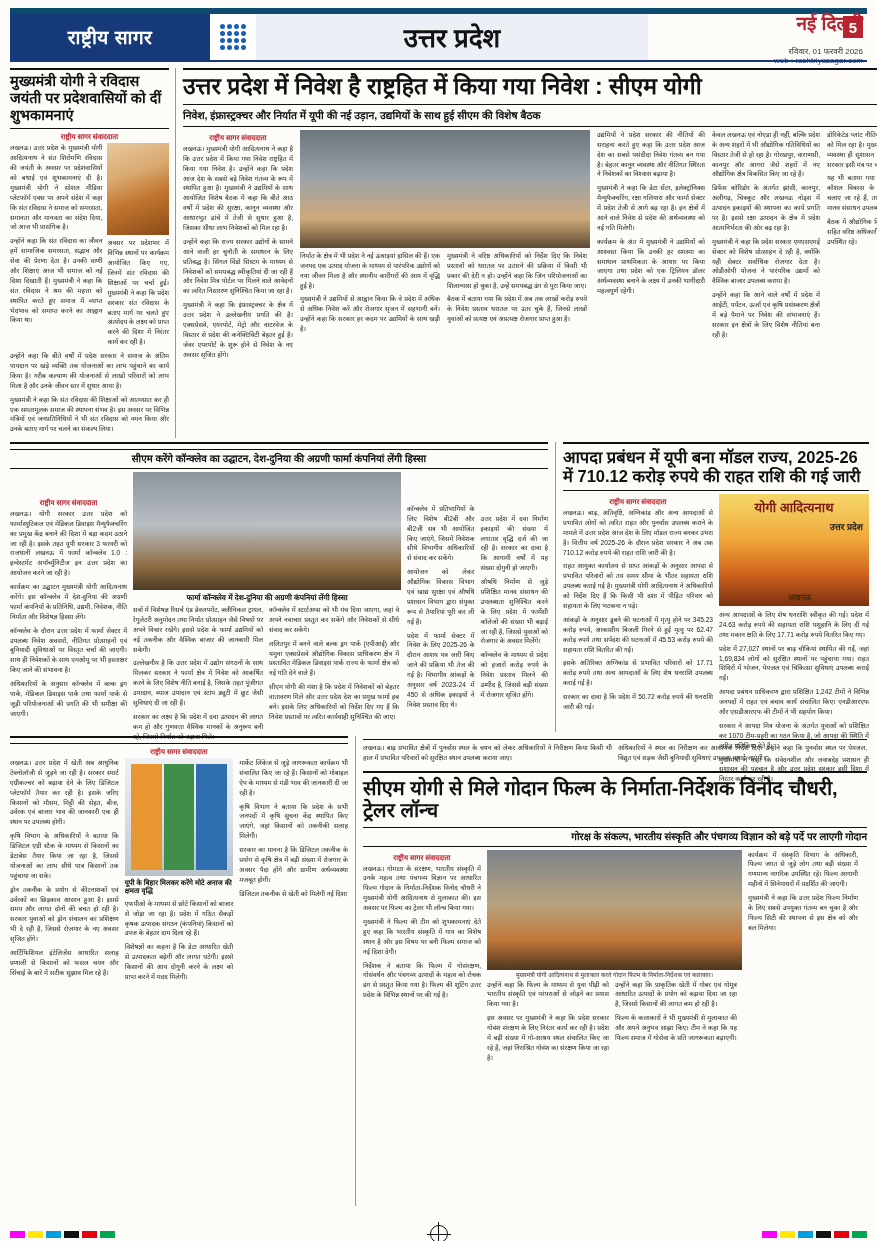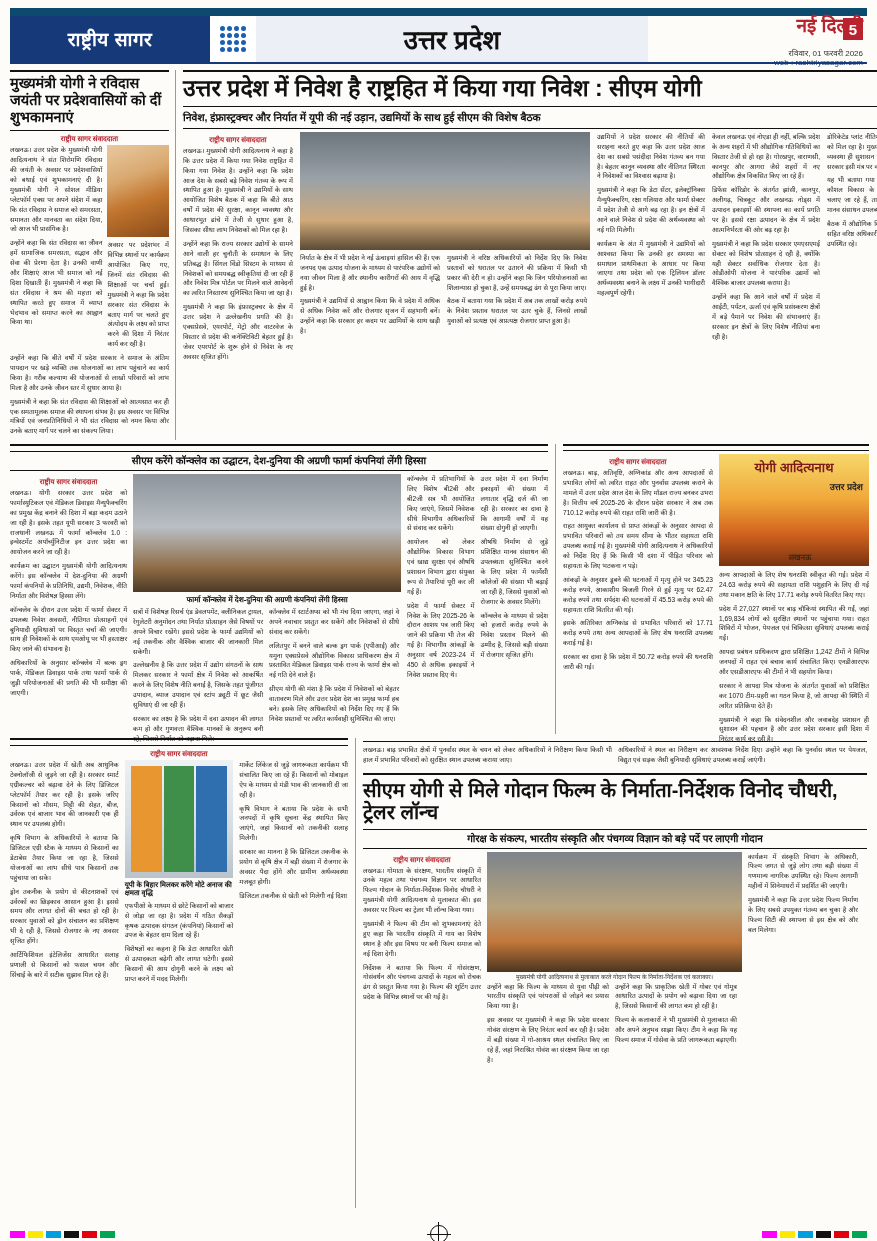--- a/index.html
+++ b/index.html
@@ -8,21 +8,21 @@
     background:#fdfcf8;
     font-family:"Liberation Sans", sans-serif;
     color:#111;
     overflow:hidden;
   }
   .page{position:relative;width:877px;height:1241px;box-sizing:border-box;padding:0 10px;}
 
   
   .masthead{
     display:flex;align-items:stretch;height:46px;margin-top:8px;
-    border-top:8px solid #0c4a6e;border-bottom:2px solid #16397a;
+    border-top:6px solid #0c4a6e;border-bottom:2px solid #16397a;
   }
   .mh-left{
     width:200px;background:#16397a;color:#fff;display:flex;align-items:center;justify-content:center;
     font-size:19px;font-weight:bold;letter-spacing:.5px;
   }
   .mh-dots{width:46px;display:flex;align-items:center;justify-content:center;background:#fff;}
   .mh-dots span{display:block;width:5px;height:5px;background:#1a5fb4;border-radius:50%;margin:1px;}
   .dotgrid{display:grid;grid-template-columns:repeat(4,7px);grid-template-rows:repeat(4,7px);}
   .mh-center{flex:1;display:flex;align-items:center;justify-content:center;background:#eceff5;}
   .mh-center .t{font-size:26px;font-weight:bold;color:#111;}
@@ -196,21 +196,21 @@
   </div>
 
   <div class="flexrow" style="margin-top:4px;height:290px;">
 
     <div class="col" style="width:545px;padding-right:7px;">
       <div class="rule2" style="margin-bottom:4px;"></div>
       <div class="rule" style="margin:5px 0 3px;"></div>
       <div class="sub-s" style="text-align:center;">सीएम करेंगे कॉन्क्लेव का उद्घाटन, देश-दुनिया की अग्रणी फार्मा कंपनियां लेंगी हिस्सा</div>
       <div class="rule" style="margin:3px 0 3px;"></div>
 
-      <div style="display:flex;gap:6px;">
+      <div style="display:flex;gap:6px;align-items:center;">
         <div style="width:118px;">
           <div class="byline">राष्ट्रीय सागर संवाददाता</div>
           <p class="body">लखनऊ। योगी सरकार उत्तर प्रदेश को फार्मास्युटिकल एवं मेडिकल डिवाइस मैन्युफैक्चरिंग का प्रमुख केंद्र बनाने की दिशा में बड़ा कदम उठाने जा रही है। इसके तहत यूपी सरकार 3 फरवरी को राजधानी लखनऊ में फार्मा कॉन्क्लेव 1.0 : इन्वेस्टमेंट अपॉर्च्युनिटीज इन उत्तर प्रदेश का आयोजन करने जा रही है।</p>
           <p class="body">कार्यक्रम का उद्घाटन मुख्यमंत्री योगी आदित्यनाथ करेंगे। इस कॉन्क्लेव में देश-दुनिया की अग्रणी फार्मा कंपनियों के प्रतिनिधि, उद्यमी, निवेशक, नीति निर्माता और विशेषज्ञ हिस्सा लेंगे।</p>
           <p class="body">कॉन्क्लेव के दौरान उत्तर प्रदेश में फार्मा सेक्टर में उपलब्ध निवेश अवसरों, नीतिगत प्रोत्साहनों एवं बुनियादी सुविधाओं पर विस्तृत चर्चा की जाएगी। साथ ही निवेशकों के साथ एमओयू पर भी हस्ताक्षर किए जाने की संभावना है।</p>
           <p class="body">अधिकारियों के अनुसार कॉन्क्लेव में बल्क ड्रग पार्क, मेडिकल डिवाइस पार्क तथा फार्मा पार्क से जुड़ी परियोजनाओं की प्रगति की भी समीक्षा की जाएगी।</p>
         </div>
         <div style="width:270px;">
           <div class="imgbox photo-hall" style="height:118px;"></div>
           <div class="sub-s" style="font-size:7.5px;text-align:center;margin:3px 0;">फार्मा कॉन्क्लेव में देश-दुनिया की अग्रणी कंपनियां लेंगी हिस्सा</div>
@@ -235,20 +235,21 @@
         <div style="width:68px;">
           <p class="body">उत्तर प्रदेश में दवा निर्माण इकाइयों की संख्या में लगातार वृद्धि दर्ज की जा रही है। सरकार का दावा है कि आगामी वर्षों में यह संख्या दोगुनी हो जाएगी।</p>
           <p class="body">औषधि निर्माण से जुड़े प्रशिक्षित मानव संसाधन की उपलब्धता सुनिश्चित करने के लिए प्रदेश में फार्मेसी कॉलेजों की संख्या भी बढ़ाई जा रही है, जिससे युवाओं को रोजगार के अवसर मिलेंगे।</p>
           <p class="body">कॉन्क्लेव के माध्यम से प्रदेश को हजारों करोड़ रुपये के निवेश प्रस्ताव मिलने की उम्मीद है, जिससे बड़ी संख्या में रोजगार सृजित होंगे।</p>
         </div>
       </div>
     </div>
 
     <div class="col divider-v" style="flex:1;padding-left:7px;">
       <div class="rule2" style="margin-bottom:4px;"></div>
+      <div class="head-m">आपदा प्रबंधन में यूपी बना मॉडल राज्य, 2025-26 में 710.12 करोड़ रुपये की राहत राशि की गई जारी</div>
       <div class="rule" style="margin:4px 0 3px;"></div>
       <div style="display:flex;gap:6px;">
         <div style="width:150px;">
           <div class="byline">राष्ट्रीय सागर संवाददाता</div>
           <p class="body">लखनऊ। बाढ़, अतिवृष्टि, अग्निकांड और अन्य आपदाओं से प्रभावित लोगों को त्वरित राहत और पुनर्वास उपलब्ध कराने के मामले में उत्तर प्रदेश आज देश के लिए मॉडल राज्य बनकर उभरा है। वित्तीय वर्ष 2025-26 के दौरान प्रदेश सरकार ने अब तक 710.12 करोड़ रुपये की राहत राशि जारी की है।</p>
           <p class="body">राहत आयुक्त कार्यालय से प्राप्त आंकड़ों के अनुसार आपदा से प्रभावित परिवारों को तय समय सीमा के भीतर सहायता राशि उपलब्ध कराई गई है। मुख्यमंत्री योगी आदित्यनाथ ने अधिकारियों को निर्देश दिए हैं कि किसी भी दशा में पीड़ित परिवार को सहायता के लिए भटकना न पड़े।</p>
           <p class="body">आंकड़ों के अनुसार डूबने की घटनाओं में मृत्यु होने पर 345.23 करोड़ रुपये, आकाशीय बिजली गिरने से हुई मृत्यु पर 62.47 करोड़ रुपये तथा सर्पदंश की घटनाओं में 45.53 करोड़ रुपये की सहायता राशि वितरित की गई।</p>
           <p class="body">इसके अतिरिक्त अग्निकांड से प्रभावित परिवारों को 17.71 करोड़ रुपये तथा अन्य आपदाओं के लिए शेष धनराशि उपलब्ध कराई गई है।</p>
           <p class="body">सरकार का दावा है कि प्रदेश में 50.72 करोड़ रुपये की धनराशि जारी की गई।</p>
         </div>
@@ -309,21 +310,21 @@
         <div class="rule" style="margin:3px 0;"></div>
         <div style="display:flex;gap:6px;">
           <p class="body" style="width:50%;">लखनऊ। बाढ़ प्रभावित क्षेत्रों में पुनर्वास स्थल के चयन को लेकर अधिकारियों ने निरीक्षण किया किसी भी हाल में प्रभावित परिवारों को सुरक्षित स्थान उपलब्ध कराया जाए।</p>
           <p class="body" style="width:50%;">अधिकारियों ने स्थल का निरीक्षण कर आवश्यक निर्देश दिए। उन्होंने कहा कि पुनर्वास स्थल पर पेयजल, विद्युत एवं सड़क जैसी बुनियादी सुविधाएं उपलब्ध कराई जाएंगी।</p>
         </div>
       </div>
 
       <div class="rule2" style="margin-bottom:4px;"></div>
       <div class="head-l">सीएम योगी से मिले गोदान फिल्म के निर्माता-निर्देशक विनोद चौधरी, ट्रेलर लॉन्च</div>
       <div class="rule" style="margin:5px 0 3px;"></div>
-      <div class="sub-s" style="text-align:center;">गोरक्ष के संकल्प, भारतीय संस्कृति और पंचगव्य विज्ञान को बड़े पर्दे पर लाएगी गोदान</div>
+      <div class="sub-s" style="text-align:right;">गोरक्ष के संकल्प, भारतीय संस्कृति और पंचगव्य विज्ञान को बड़े पर्दे पर लाएगी गोदान</div>
       <div class="rule" style="margin:3px 0 3px;"></div>
 
       <div style="display:flex;gap:6px;">
         <div style="width:118px;">
           <div class="byline">राष्ट्रीय सागर संवाददाता</div>
           <p class="body">लखनऊ। गोमाता के संरक्षण, भारतीय संस्कृति में उनके महत्व तथा पंचगव्य विज्ञान पर आधारित फिल्म गोदान के निर्माता-निर्देशक विनोद चौधरी ने मुख्यमंत्री योगी आदित्यनाथ से मुलाकात की। इस अवसर पर फिल्म का ट्रेलर भी लॉन्च किया गया।</p>
           <p class="body">मुख्यमंत्री ने फिल्म की टीम को शुभकामनाएं देते हुए कहा कि भारतीय संस्कृति में गाय का विशेष स्थान है और इस विषय पर बनी फिल्म समाज को नई दिशा देगी।</p>
           <p class="body">निर्देशक ने बताया कि फिल्म में गोसंरक्षण, गोसंवर्धन और पंचगव्य उत्पादों के महत्व को रोचक ढंग से प्रस्तुत किया गया है। फिल्म की शूटिंग उत्तर प्रदेश के विभिन्न स्थानों पर की गई है।</p>
         </div>
         <div style="width:255px;">

